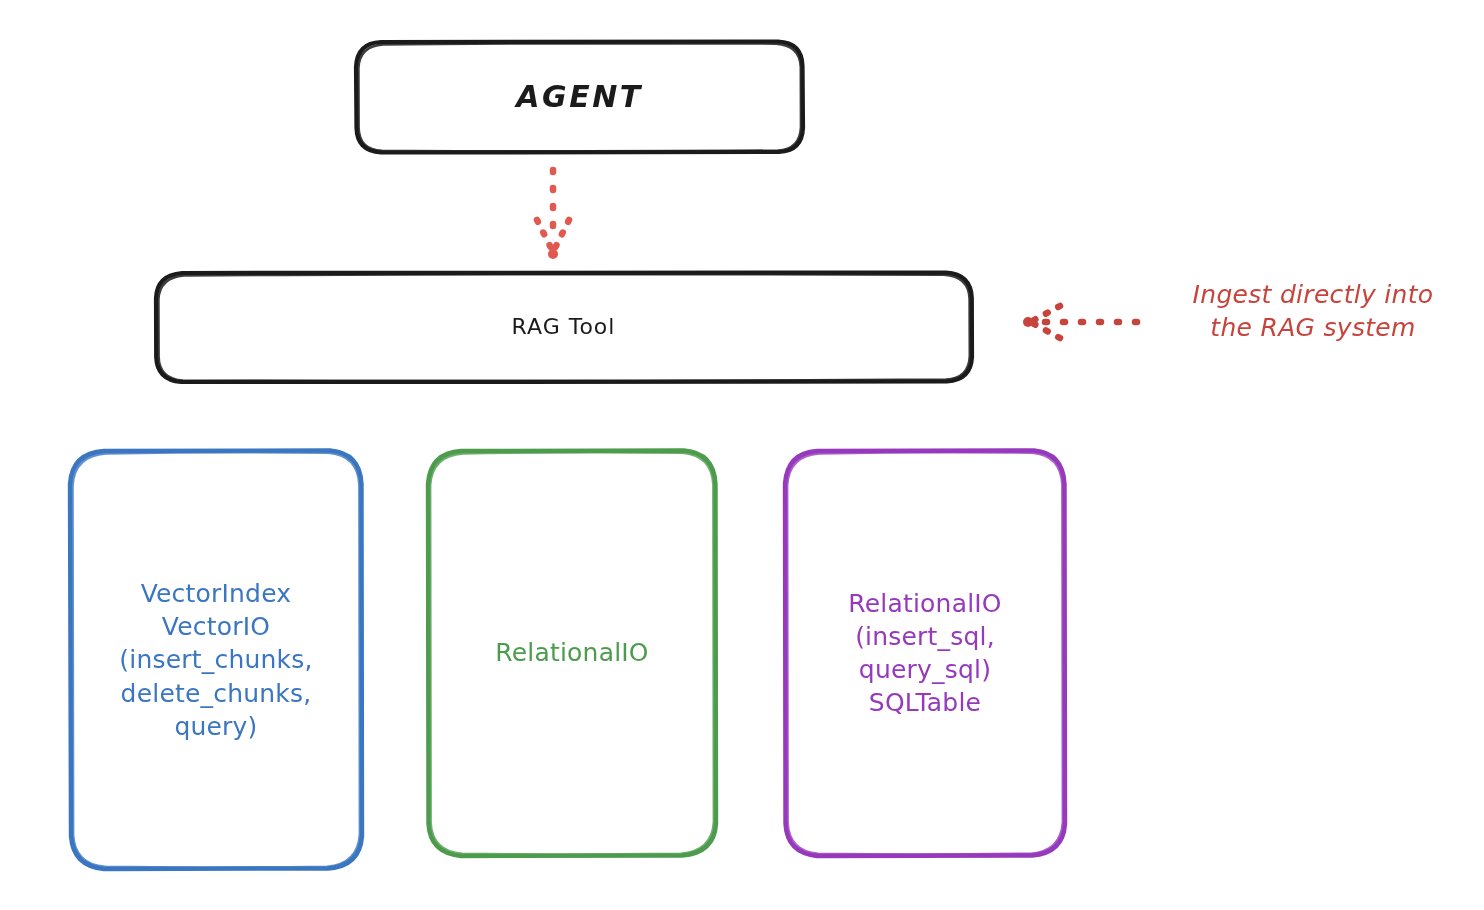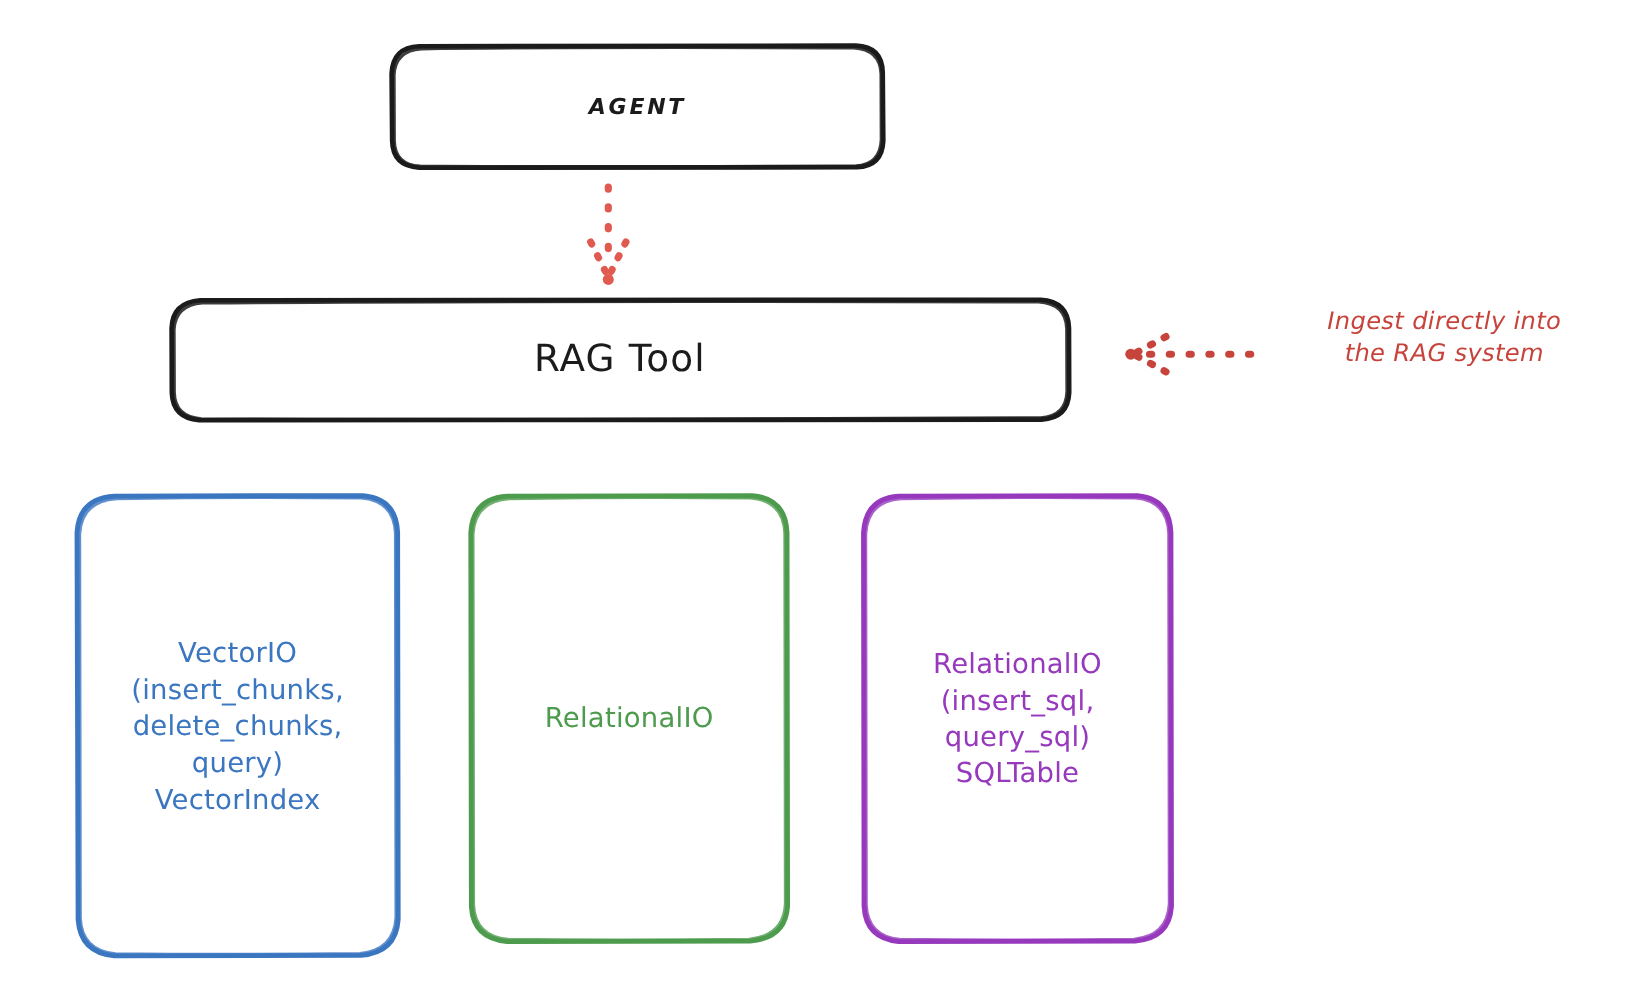--- a/index.html
+++ b/index.html
@@ -43,35 +43,35 @@
   #node-agent {
     left: 356px;
     top: 41px;
     width: 447px;
     height: 112px;
   }
   #node-agent .node-label {
     font-family: "DejaVu Sans", sans-serif;
     font-style: italic;
     font-weight: 700;
-    font-size: 20px;
+    font-size: 30px;
     letter-spacing: 2.5px;
     color: #1b1b1b;
   }
 
   
   #node-ragtool {
     left: 155px;
     top: 272px;
     width: 817px;
     height: 110px;
   }
   #node-ragtool .node-label {
     font-family: "DejaVu Sans", sans-serif;
-    font-size: 34px;
+    font-size: 22px;
     letter-spacing: 1px;
     color: #1b1b1b;
   }
 
   
   #node-vector {
     left: 70px;
     top: 450px;
     width: 292px;
     height: 420px;
@@ -102,21 +102,21 @@
   #node-relational .store-label { color: #9639bd; }
 
   
   #annotation-ingest {
     position: absolute;
     left: 1148px;
     top: 278px;
     width: 330px;
     color: #c7443c;
     font-family: "DejaVu Sans", sans-serif;
-    font-size: 22px;
+    font-size: 25px;
     line-height: 1.33;
     font-style: italic;
     text-align: center;
     white-space: pre-line;
     letter-spacing: 0.3px;
   }
 </style>
 </head>
 <body>
 
@@ -166,25 +166,25 @@
 <div class="node" id="node-agent">
   <div class="node-label">AGENT</div>
 </div>
 
 <div class="node" id="node-ragtool">
   <div class="node-label">RAG Tool</div>
 </div>
 
 <div class="node" id="node-vector">
   <div>
+    <div class="store-label sub">VectorIndex</div>
     <div class="store-label">VectorIO
 (insert_chunks,
 delete_chunks,
 query)</div>
-    <div class="store-label sub">VectorIndex</div>
   </div>
 </div>
 
 <div class="node" id="node-keyvalue">
   <div>
     <div class="store-label sub">RelationalIO</div>
   </div>
 </div>
 
 <div class="node" id="node-relational">

